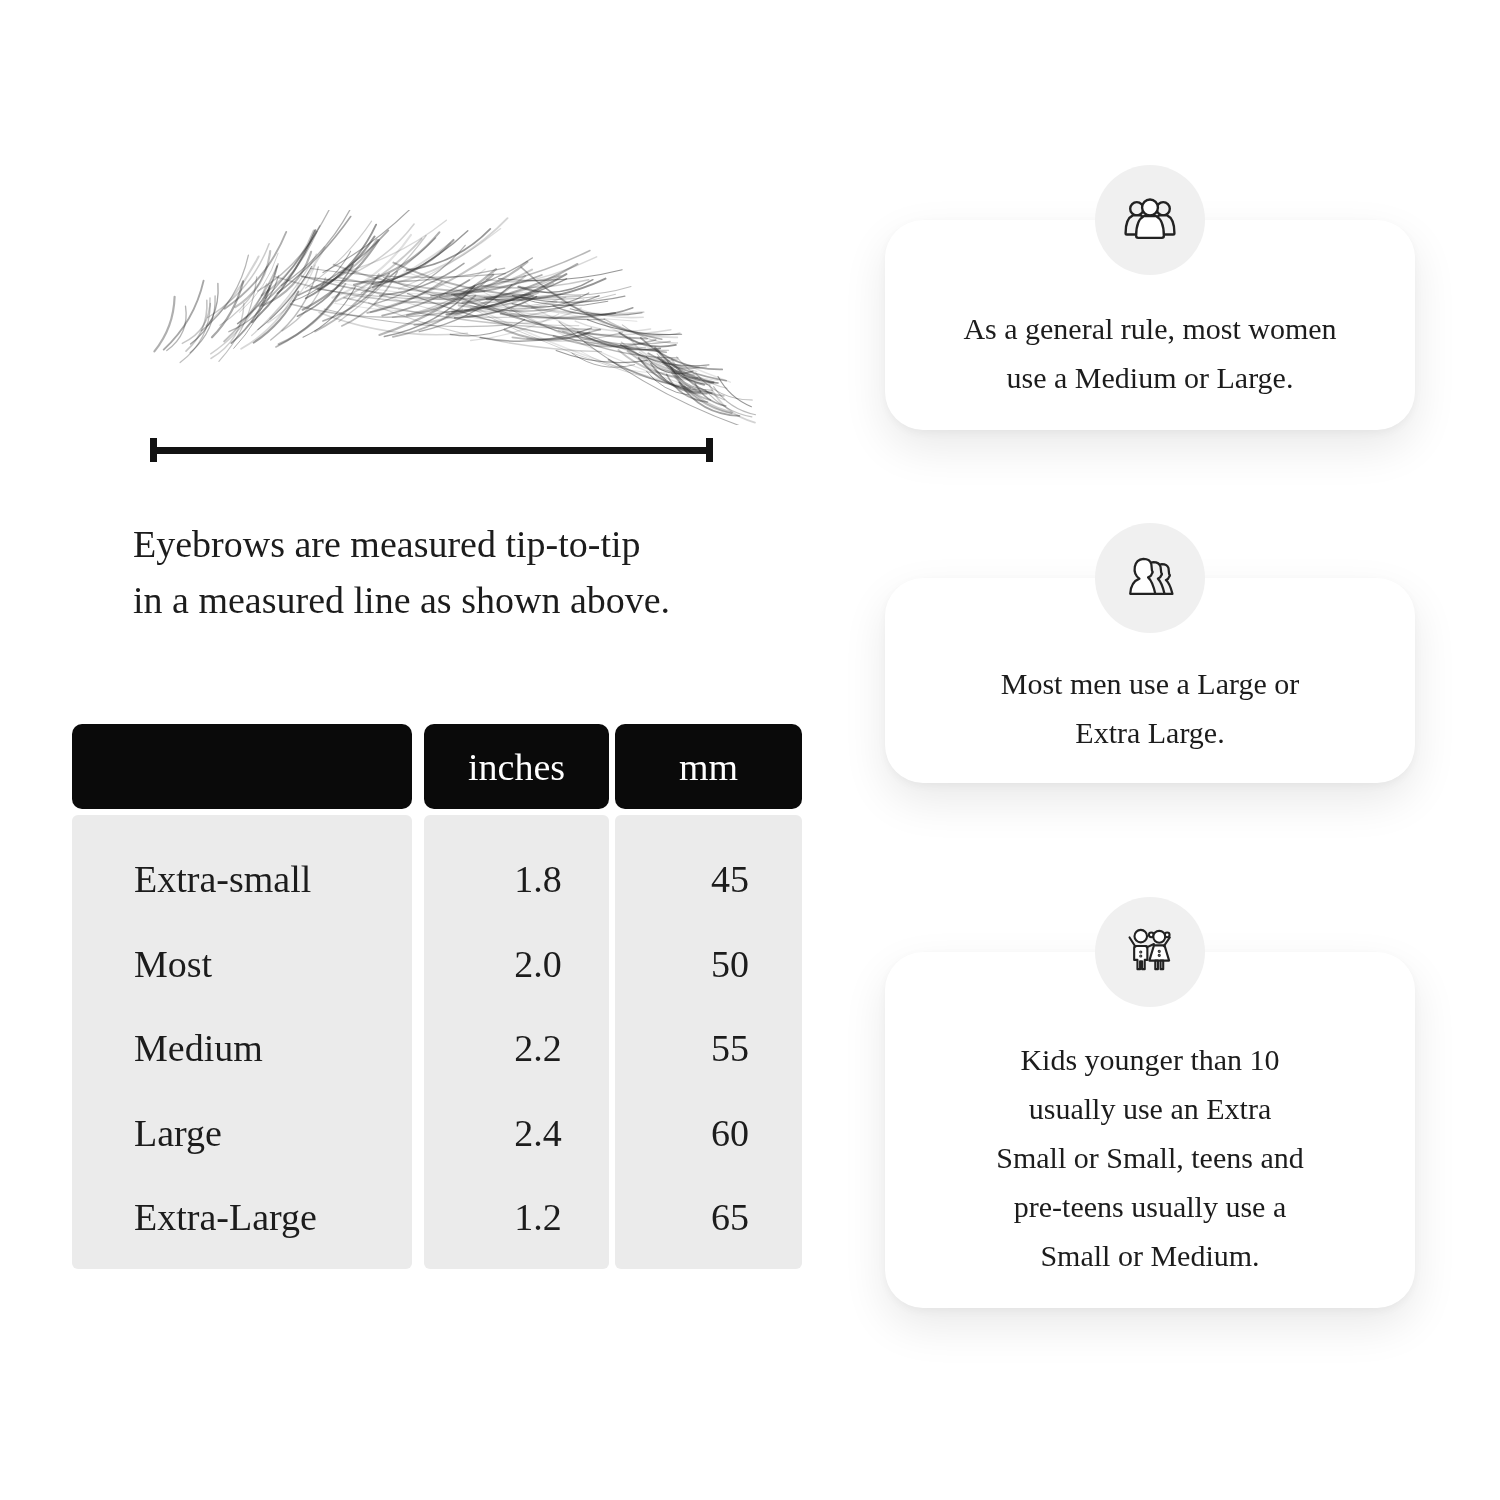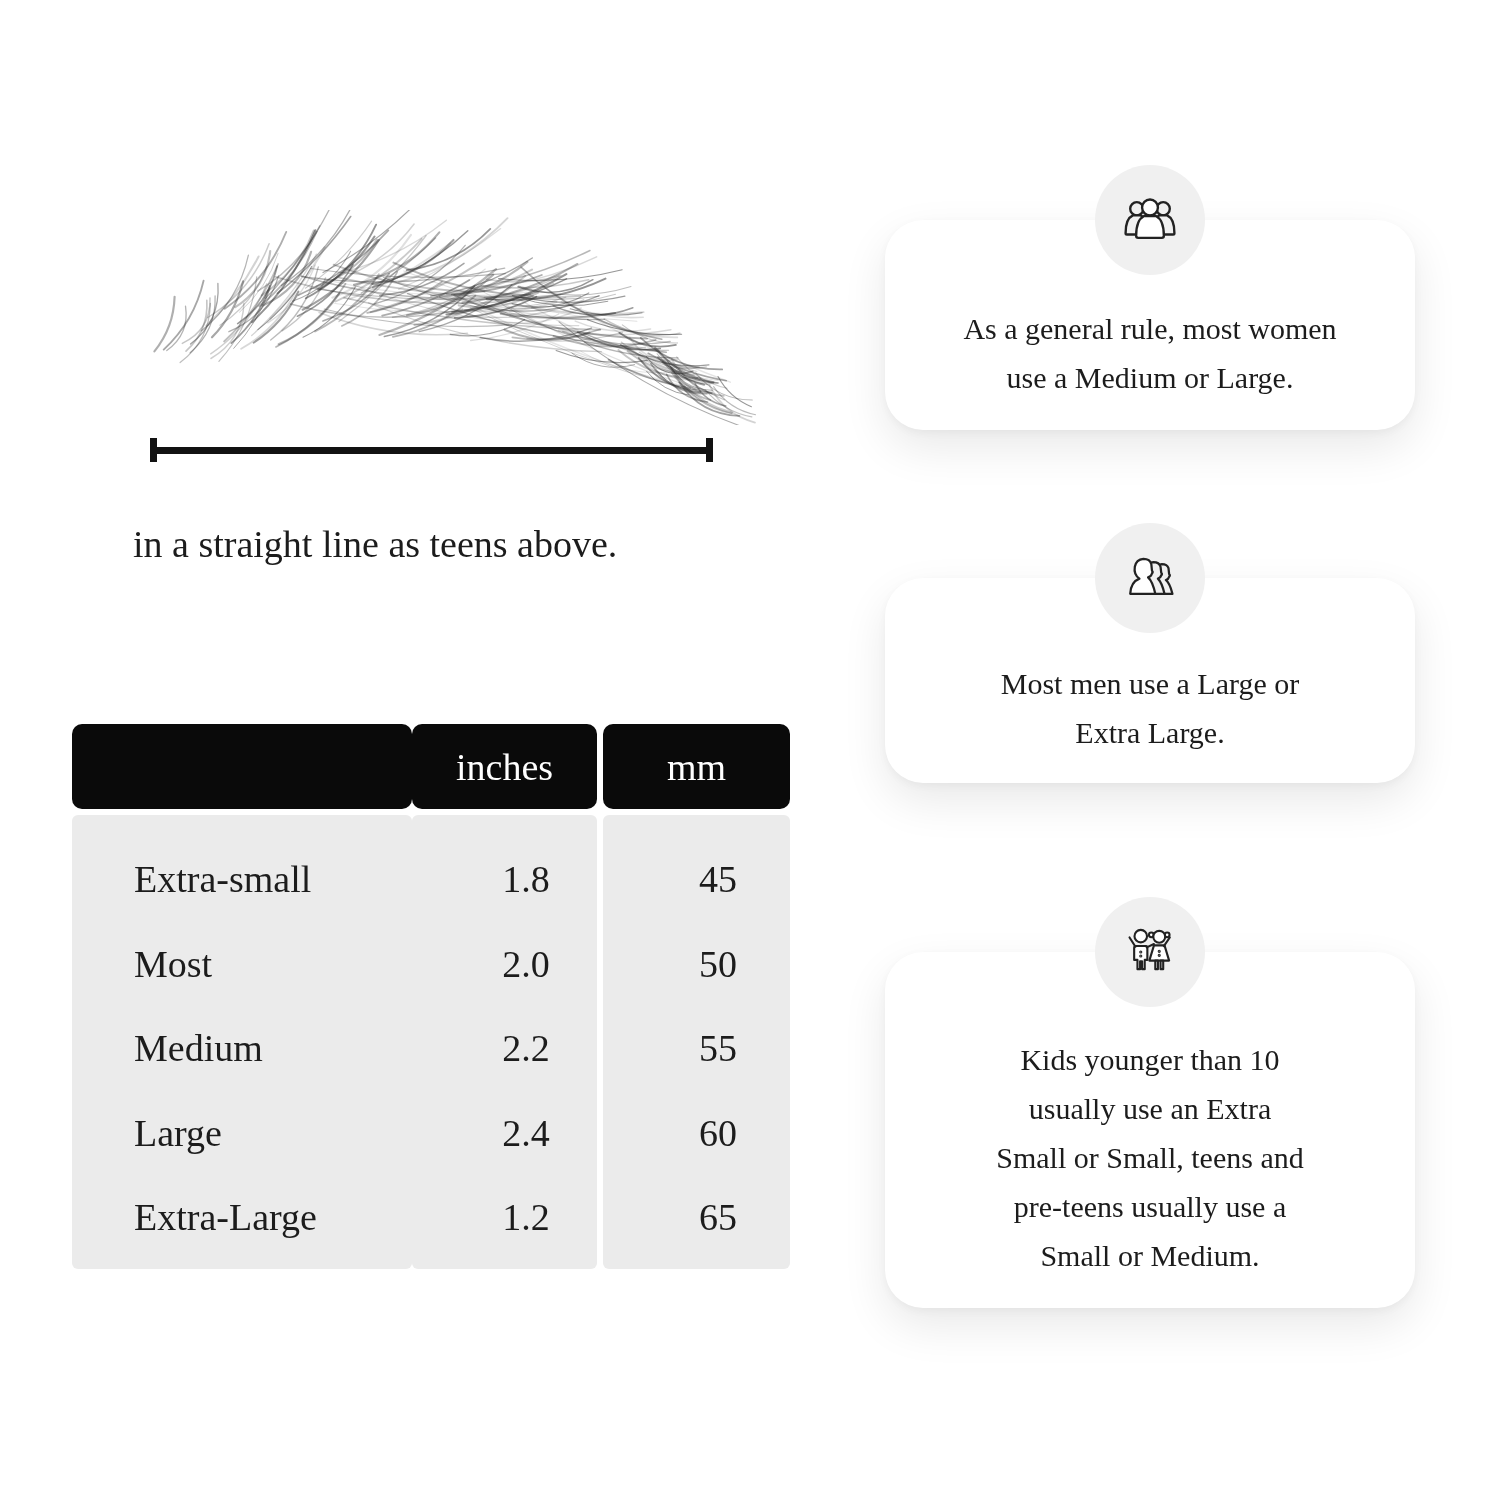--- a/index.html
+++ b/index.html
@@ -11,21 +11,21 @@
   .brow-svg{position:absolute;left:100px;top:210px;width:660px;height:215px;}
   .mline{position:absolute;left:150px;top:438px;width:563px;height:24px;}
   .mline .bar{position:absolute;left:0;right:0;top:9px;height:7px;background:#121212;}
   .mline .cap{position:absolute;top:0;width:7px;height:24px;background:#121212;}
   .mline .capL{left:0;}
   .mline .capR{right:0;}
   .caption{position:absolute;left:133px;top:516px;font-size:38px;line-height:56px;white-space:nowrap;}
   
   .tbl{position:absolute;left:72px;top:724px;display:flex;}
   .col{display:flex;flex-direction:column;}
-  .col-size{width:340px;margin-right:0;}
+  .col-size{width:340px;margin-right:12px;}
   .col-inches{width:185px;margin-right:6px;}
   .col-mm{width:187px;}
   .th{height:85px;background:#0a0a0a;color:#ffffff;border-radius:10px;margin-bottom:6px;
       display:flex;align-items:center;justify-content:center;font-size:38px;}
   .tbody{background:#ebebeb;border-radius:6px;height:454px;box-sizing:border-box;padding:22px 0 0 0;}
   .td{height:84.5px;line-height:84.5px;font-size:38px;white-space:nowrap;}
   .col-size .td{padding-left:62px;}
   .col-inches .td,.col-mm .td{text-align:center;padding-left:43px;}
   
   .card{position:absolute;left:885px;width:530px;background:#ffffff;border-radius:38px;
@@ -255,21 +255,22 @@
       <path d="M512.8,295.7 Q598.9,347.8 696.7,371.5" fill="none" stroke="#2e2e2e" stroke-width="1.53" stroke-opacity="0.15" stroke-linecap="round"></path>
     </svg>
 
   <div class="mline">
     <div class="bar"></div>
     <div class="cap capL"></div>
     <div class="cap capR"></div>
   </div>
 
   <div class="caption">
-    <div>in a straight line as teens above.</div>
+    <div>Eyebrows are measured tip-to-tip</div>
+    <div>in a measured line as shown above.</div>
   </div>
 
   <div class="tbl">
     <div class="col col-size">
       <div class="th"></div>
       <div class="tbody">
         <div class="td">Extra-small</div>
         <div class="td">Most</div>
         <div class="td">Medium</div>
         <div class="td">Large</div>

